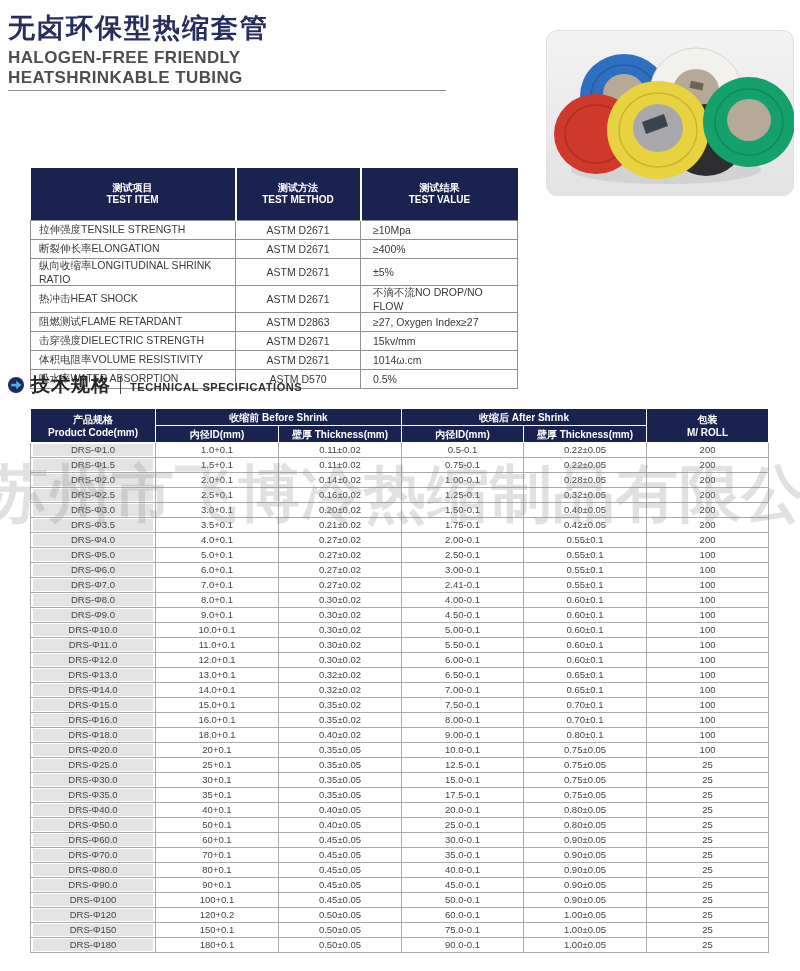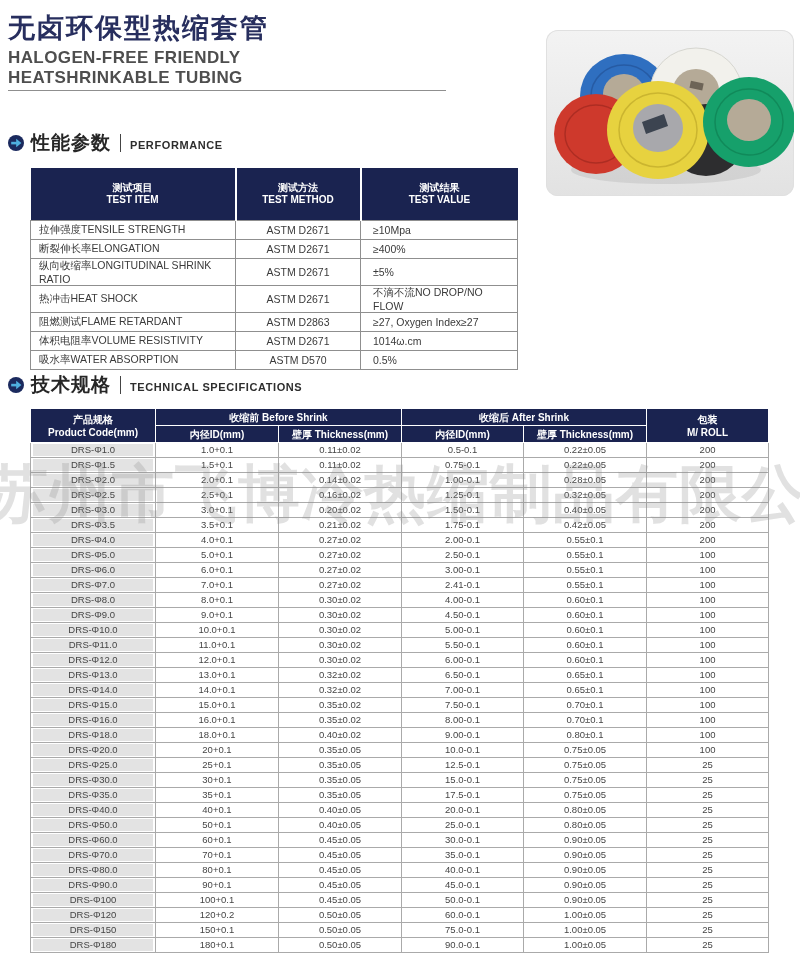--- a/index.html
+++ b/index.html
@@ -95,30 +95,20 @@
       </g>
 
       <g>
         <ellipse cx="203" cy="92" rx="46" ry="45" fill="#16a06b"></ellipse>
         <ellipse cx="203" cy="92" rx="34" ry="33" fill="none" stroke="rgba(0,70,40,0.25)" stroke-width="1.5"></ellipse>
         <ellipse cx="203" cy="90" rx="22" ry="21" fill="#b5aa97"></ellipse>
       </g>
     </svg>
   </div>
 
-  <div class="sec s1">
-    <svg width="16" height="16" viewBox="0 0 16 16">
-      <circle cx="8" cy="8" r="8" fill="#1b2a5e"></circle>
-      <rect x="3.2" y="6.8" width="6" height="2.6" fill="#4fb0e0"></rect>
-      <polygon points="8.2,3.8 13.4,8 8.2,12.2" fill="#4fb0e0"></polygon>
-    </svg>
-    <span class="cn">性能参数</span>
-    <span class="pipe"></span>
-    <span class="en">PERFORMANCE</span>
-  </div>
 
   <table class="perf">
     <colgroup>
         <col style="width:205px">
         <col style="width:125px">
         <col style="width:157px">
       </colgroup>
     <thead>
       <tr>
         <th>
@@ -153,20 +143,25 @@
         </tr>
         <tr>
           <td class="c-item">热冲击HEAT SHOCK</td>
           <td class="c-method">ASTM D2671</td>
           <td class="c-value">不滴不流NO DROP/NO FLOW</td>
         </tr>
         <tr>
           <td class="c-item">阻燃测试FLAME RETARDANT</td>
           <td class="c-method">ASTM D2863</td>
           <td class="c-value">≥27, Oxygen Index≥27</td>
+        </tr>
+        <tr>
+          <td class="c-item">击穿强度DIELECTRIC STRENGTH</td>
+          <td class="c-method">ASTM D2671</td>
+          <td class="c-value">15kv/mm</td>
         </tr>
         <tr>
           <td class="c-item">体积电阻率VOLUME RESISTIVITY</td>
           <td class="c-method">ASTM D2671</td>
           <td class="c-value">1014ω.cm</td>
         </tr>
         <tr>
           <td class="c-item">吸水率WATER ABSORPTION</td>
           <td class="c-method">ASTM D570</td>
           <td class="c-value">0.5%</td>

